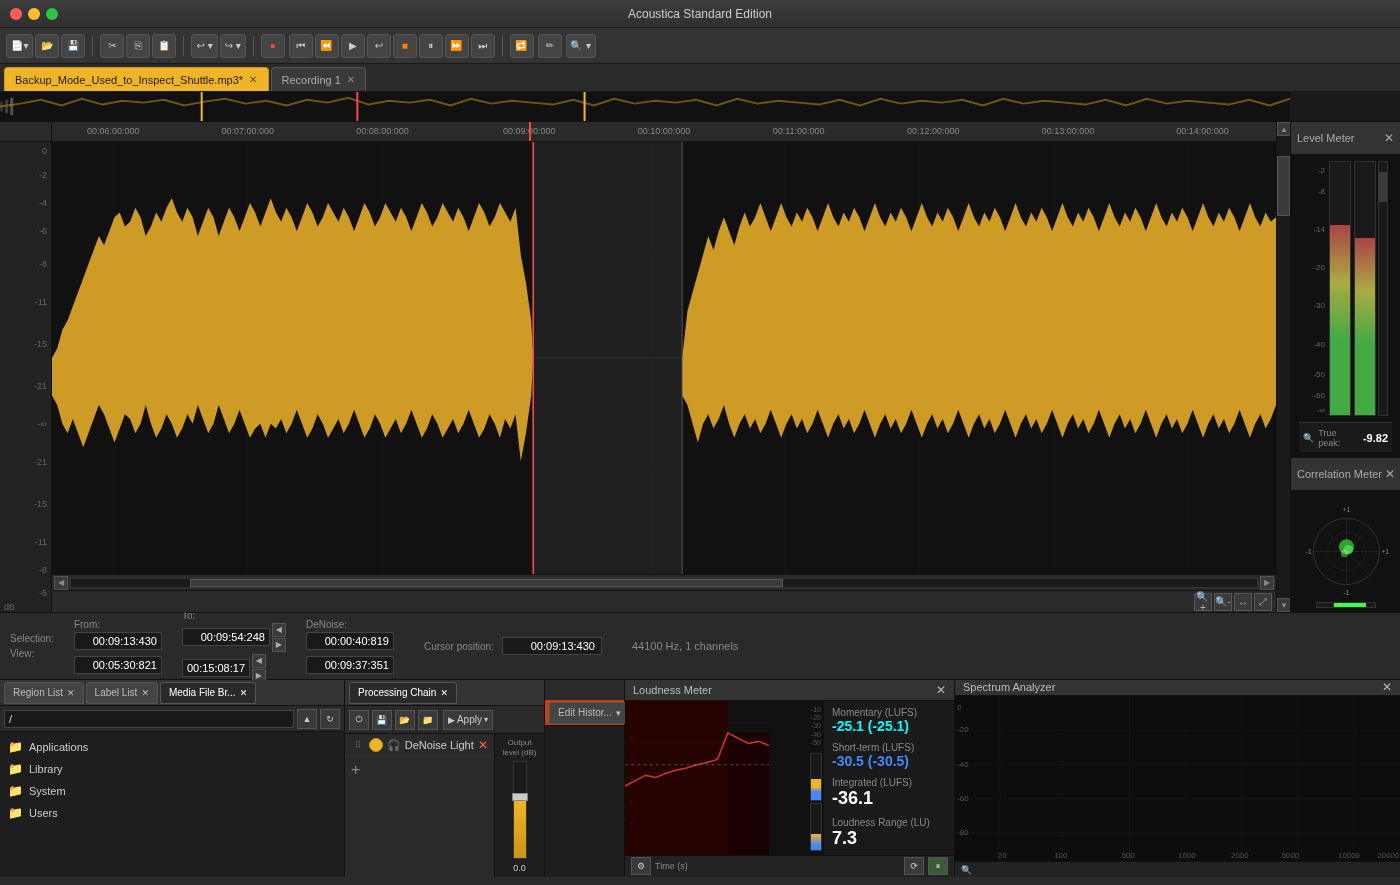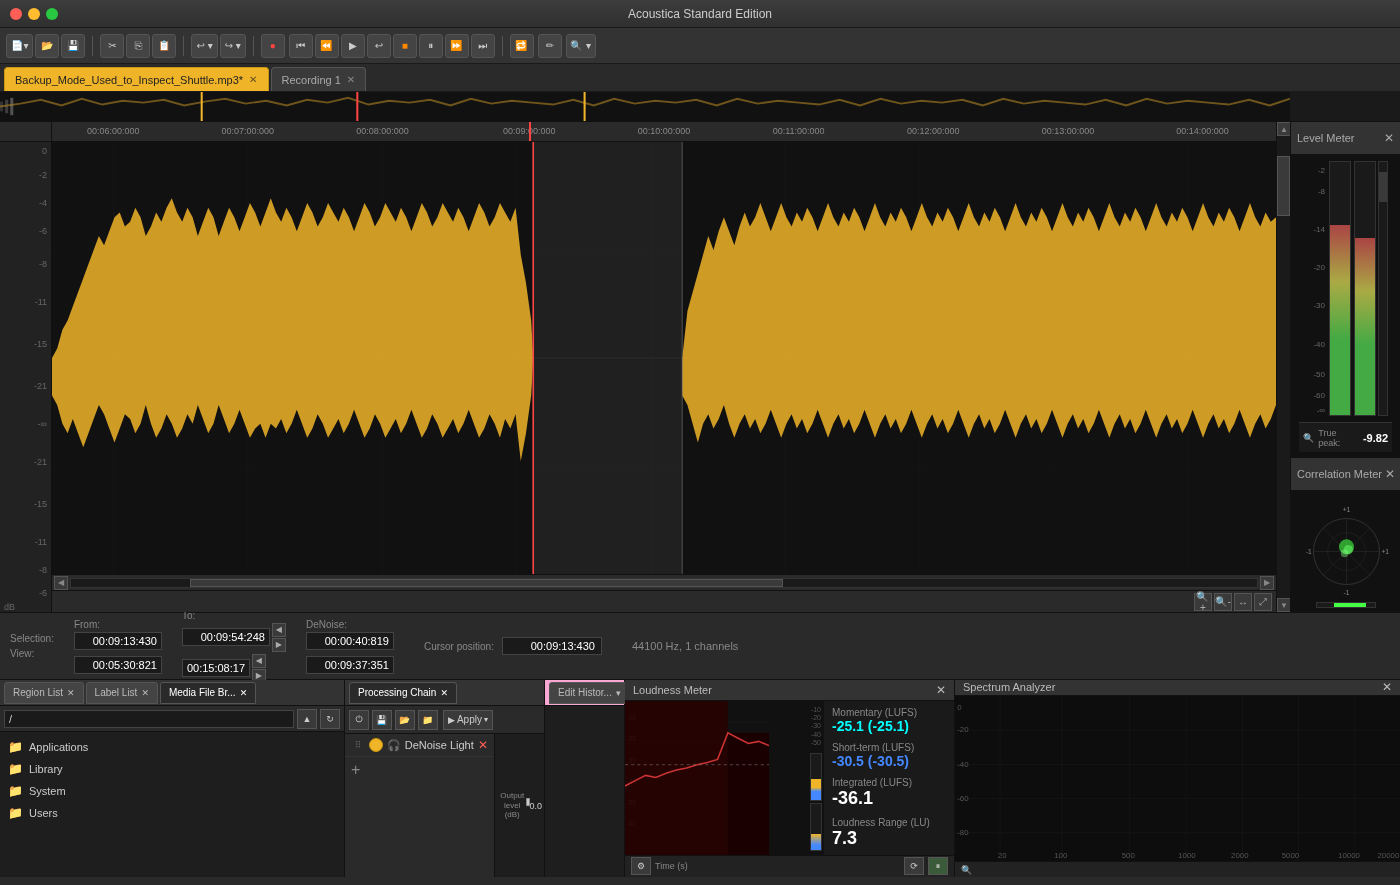--- a/index.html
+++ b/index.html
@@ -439,25 +439,26 @@
     #edit-history-panel {
       width: 80px;
       background: #2a2a2a;
       border-right: 1px solid #111;
       display: flex;
       flex-direction: column;
       flex-shrink: 0;
     }
     #edit-hist-tabs {
       height: 26px;
-      background: #f9a8d4;
+      background: #c2410c;
       display: flex;
       align-items: center;
       border-bottom: 1px solid #111;
       padding: 0 4px;
+      margin-top: 20px;
     }
 
     
     #loudness-panel {
       width: 330px;
       background: #1a1a1a;
       border-right: 1px solid #111;
       display: flex;
       flex-direction: column;
       flex-shrink: 0;
@@ -1113,21 +1114,21 @@
           <span class="proc-headphone">🎧</span>
           <span class="proc-name">DeNoise Light</span>
           <span class="proc-delete">✕</span>
         </div>
 
         <div style="padding:4px 6px;cursor:pointer;">
           <span style="color:#888;font-size:16px;">+</span>
         </div>
       </div>
 
-      <div style="width:50px;background:#1e1e1e;border-left:1px solid #111;display:flex;align-items:center;padding:4px 2px;">
+      <div style="width:50px;background:#1e1e1e;border-left:1px solid #111;display:flex;flex-direction:column;align-items:center;padding:4px 2px;">
         <span style="font-size:8px;color:#888;text-align:center;line-height:1.2;">Output<br>level (dB)</span>
         <div style="flex:1;width:14px;background:#1a1a1a;border:1px solid #333;margin:4px 0;position:relative;">
 
           <div style="position:absolute;bottom:0;width:100%;height:60%;background:linear-gradient(180deg,#f0b429 0%,#c8960f 100%);"></div>
 
           <div style="position:absolute;bottom:60%;left:-2px;right:-2px;height:8px;background:#ccc;border:1px solid #888;"></div>
         </div>
         <span style="font-size:9px;color:#ccc;">0.0</span>
       </div>
     </div>

